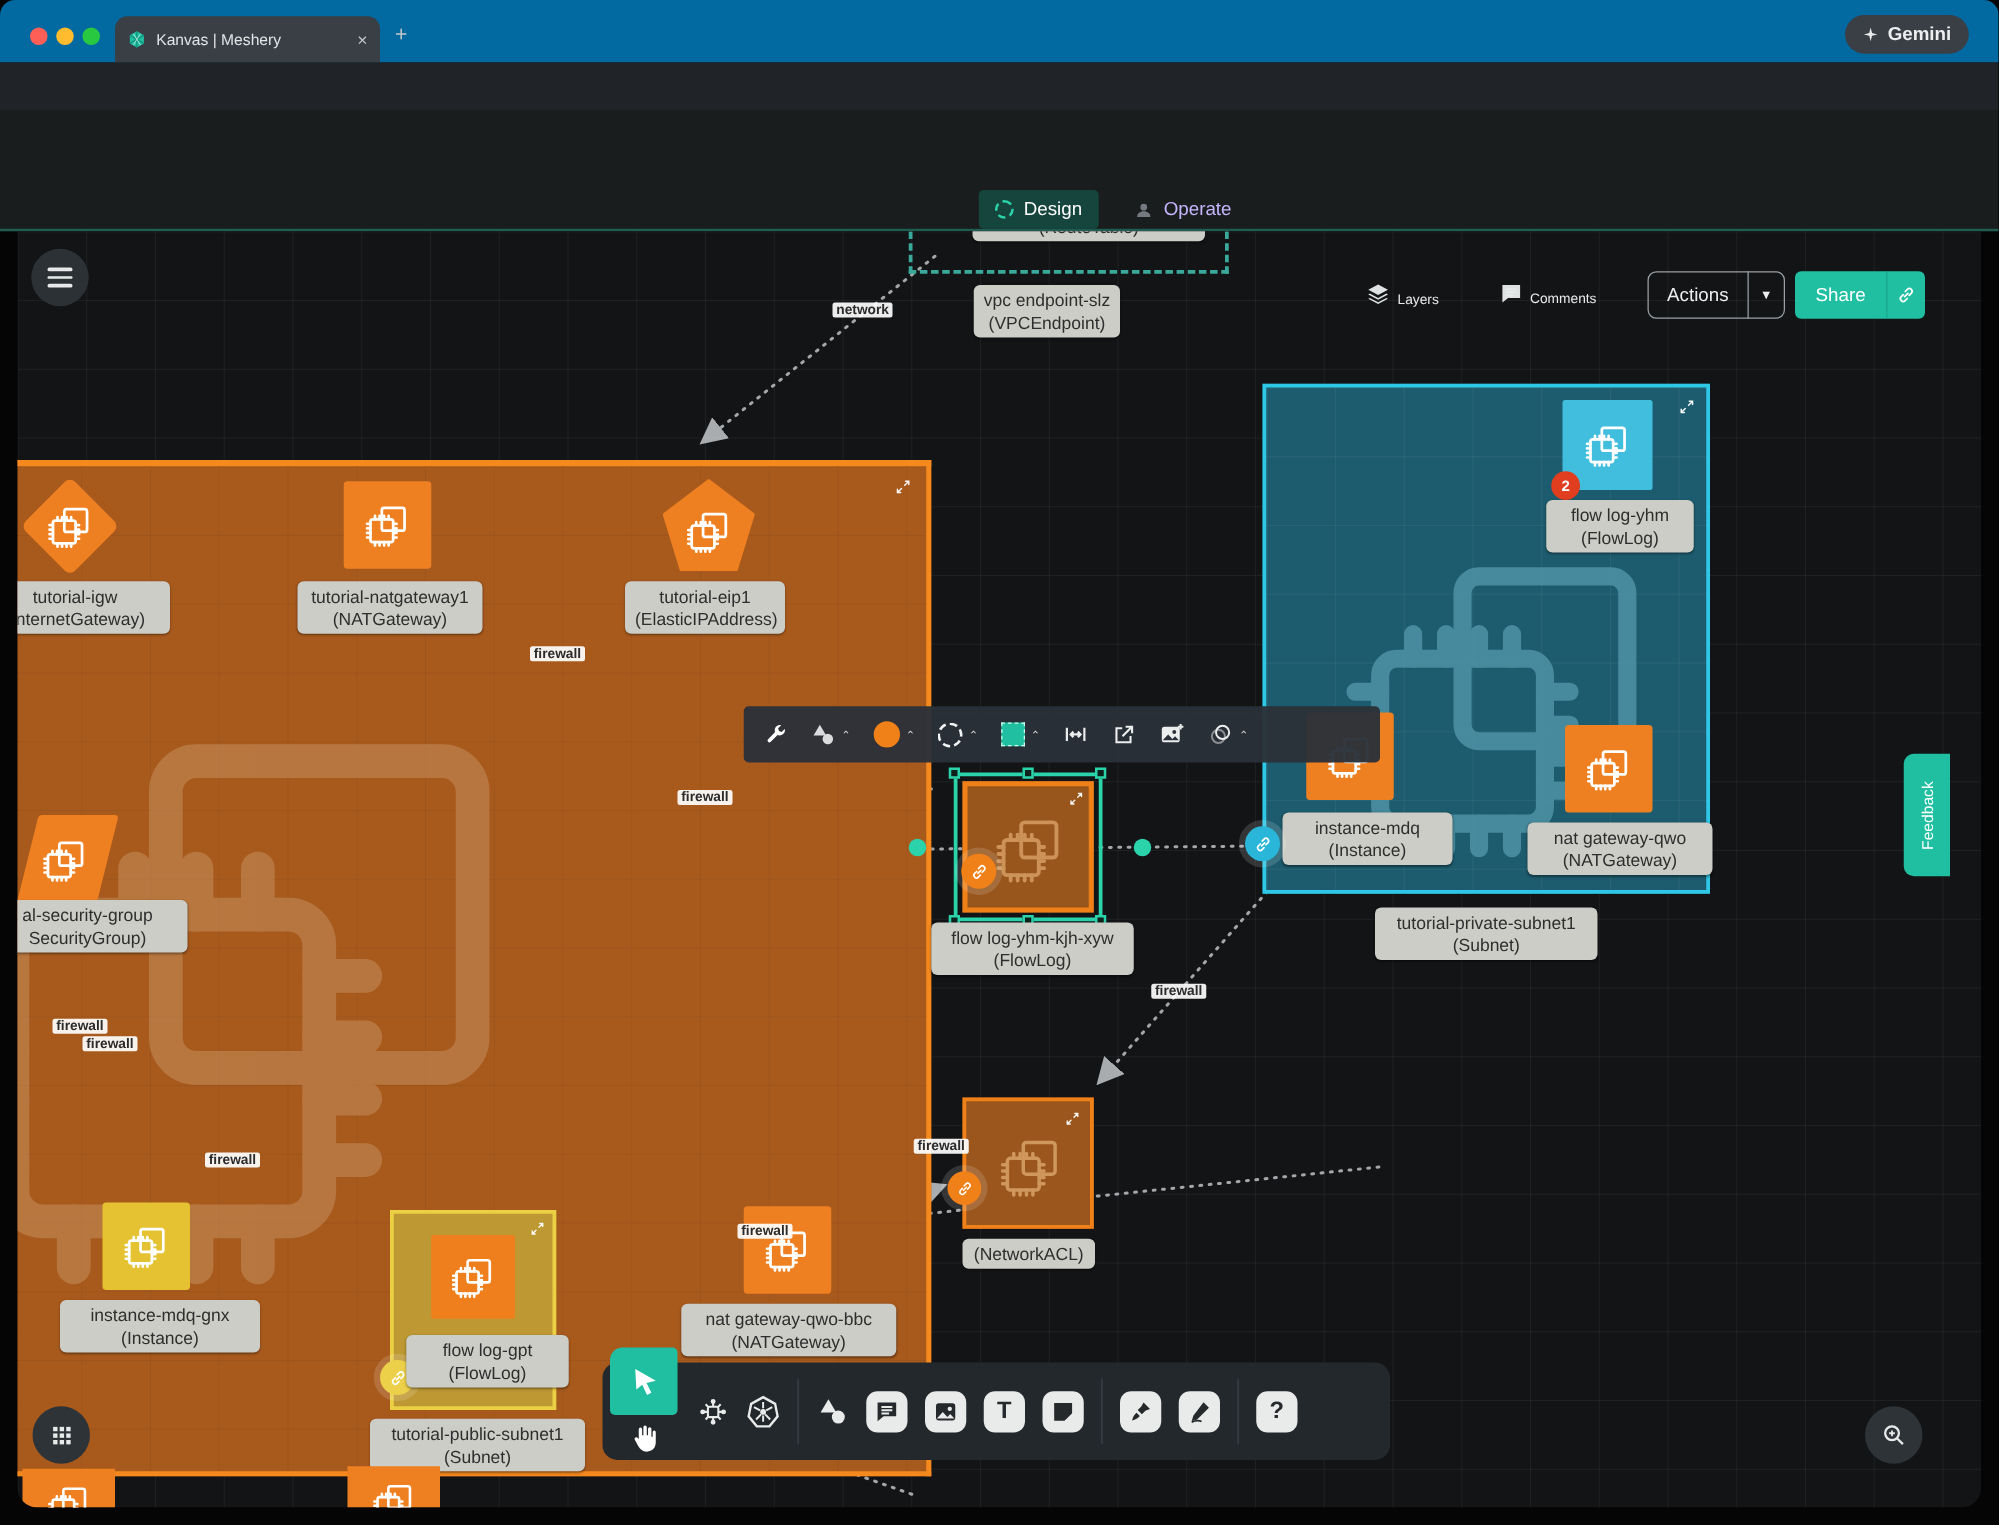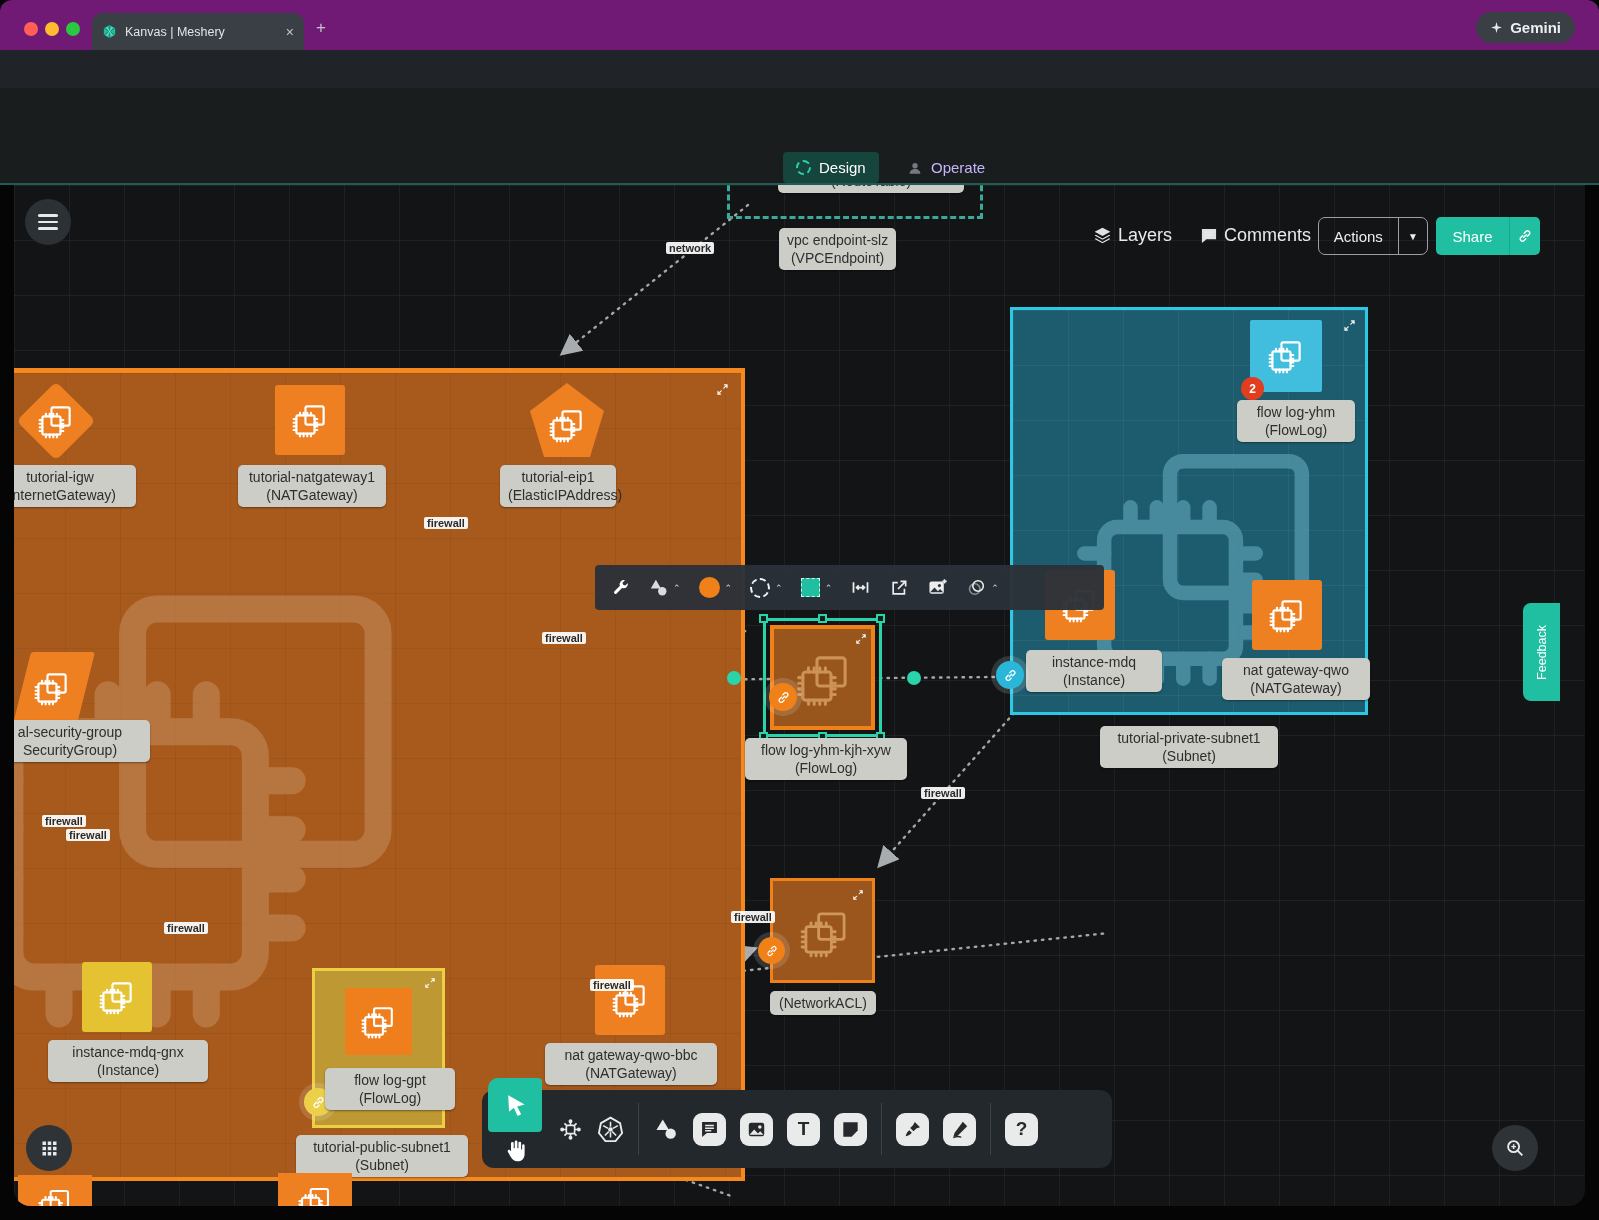--- a/index.html
+++ b/index.html
@@ -1,19 +1,19 @@
 <!DOCTYPE html>
 <html><head>
 <meta charset="utf-8">
 <style>
   html,body{margin:0;padding:0;background:#000;}
   *{box-sizing:border-box;font-family:"Liberation Sans",sans-serif;}
   #stage{position:relative;width:1599px;height:1220px;background:#050505;overflow:hidden;}
   
-  .chrome-tabs{position:absolute;left:0;top:0;width:1599px;height:50px;background:#701a75;border-radius:12px 12px 0 0;}
+  .chrome-tabs{position:absolute;left:0;top:0;width:1599px;height:50px;background:#0369a1;border-radius:12px 12px 0 0;}
   .tl{position:absolute;top:22px;width:14px;height:14px;border-radius:50%;}
   .tab{position:absolute;left:92px;top:13px;width:212px;height:37px;background:#3a3f45;border-radius:10px 10px 0 0;display:flex;align-items:center;gap:8px;padding:0 10px;}
   .tab-title{color:#e2e4e7;font-size:12.5px;white-space:nowrap;overflow:hidden;flex:1;}
   .tab-close{color:#c3c6c9;font-size:14px;}
   .newtab{position:absolute;left:316px;top:18px;color:#c3c6c9;font-size:17px;}
   .gemini{position:absolute;right:24px;top:12px;height:31px;background:#3a3f46;border-radius:16px;display:flex;align-items:center;gap:7px;padding:0 14px;color:#eceef0;font-size:15px;font-weight:bold;}
   .urlrow{position:absolute;left:0;top:50px;width:1599px;height:38px;background:#202327;}
   .navic{position:absolute;top:57px;color:#c7cacd;font-size:17px;}
   .urlpill{position:absolute;left:124px;top:55px;width:1300px;height:29px;background:#383d43;border-radius:15px;display:flex;align-items:center;padding:0 12px;gap:10px;}
   .urltext{color:#e8eaec;font-size:13.5px;white-space:nowrap;overflow:hidden;flex:1;}
@@ -33,21 +33,21 @@
   #canvas{position:absolute;left:14px;top:185px;width:1571px;height:1021px;background:#121416;border-radius:0 0 16px 16px;overflow:hidden;
     background-image:linear-gradient(rgba(255,255,255,.05) 1px,transparent 1px),linear-gradient(90deg,rgba(255,255,255,.05) 1px,transparent 1px);
     background-size:55px 55px;}
   .nlabel{position:absolute;background:#cdcdc7;border-radius:5px;color:#2e2e2e;font-size:14px;line-height:1.3;text-align:center;padding:3px 8px;box-shadow:0 1px 2px rgba(0,0,0,.4);}
   .nlabel span{display:block;white-space:nowrap;}
   .elabel{position:absolute;background:rgba(255,255,255,.92);color:#2b2b2b;font-size:11px;font-weight:bold;padding:0 3px;border-radius:2px;white-space:nowrap;}
   .chipsvg{position:absolute;color:#fff;}
   .node{position:absolute;background:#ef8022;}
   .handle{position:absolute;border-radius:50%;display:flex;align-items:center;justify-content:center;color:#fff;box-shadow:0 0 0 5px rgba(255,255,255,.14);}
   .collapse{position:absolute;color:#fff;opacity:.95;}
-  .ttool{display:flex;align-items:center;gap:5px;color:#e8eaea;font-size:18px;}
+  .ttool{display:flex;align-items:flex-end;gap:5px;color:#e8eaea;font-size:11px;}
   .chev{font-size:9px;color:#dadcde;}
   .docktile{width:33px;height:33px;background:#e9eaea;border-radius:9px;display:flex;align-items:center;justify-content:center;color:#26292c;}
   .dockdiv{width:1px;height:52px;background:#3d4348;}
   .circbtn{position:absolute;width:46px;height:46px;border-radius:50%;background:#2e3338;display:flex;align-items:center;justify-content:center;color:#e8eaea;}
   .selhandle{position:absolute;width:9px;height:9px;background:#10211c;border:2px solid #2bd3ab;}
 </style>
 </head>
 <body>
 
 <svg width="0" height="0" style="position:absolute">
@@ -427,21 +427,21 @@
       </svg>
     <div class="nlabel" style="left:224px;top:280px;width:148px">
         <span>tutorial-natgateway1</span>
         <span>(NATGateway)</span>
       </div>
 
     <div class="node" style="left:516px;top:198px;width:74px;height:74px;clip-path:polygon(50% 0,100% 38%,81% 100%,19% 100%,0 38%)"></div>
     <svg class="chipsvg" style="left:533px;top:220px" width="40" height="40" stroke-width="2.4">
         <use href="#chip"></use>
       </svg>
-    <div class="nlabel" style="left:486px;top:280px;width:116px">
+    <div class="nlabel" style="left:486px;top:280px;width:128px">
         <span>tutorial-eip1</span>
         <span>(ElasticIPAddress)</span>
       </div>
 
     <div class="node" style="left:8px;top:467px;width:64px;height:72px;transform:skewX(-14deg);border-radius:3px"></div>
     <svg class="chipsvg" style="left:18px;top:483px" width="40" height="40" stroke-width="2.4">
         <use href="#chip"></use>
       </svg>
     <div class="nlabel" style="left:-24px;top:535px;width:160px">
         <span>al-security-group</span>

